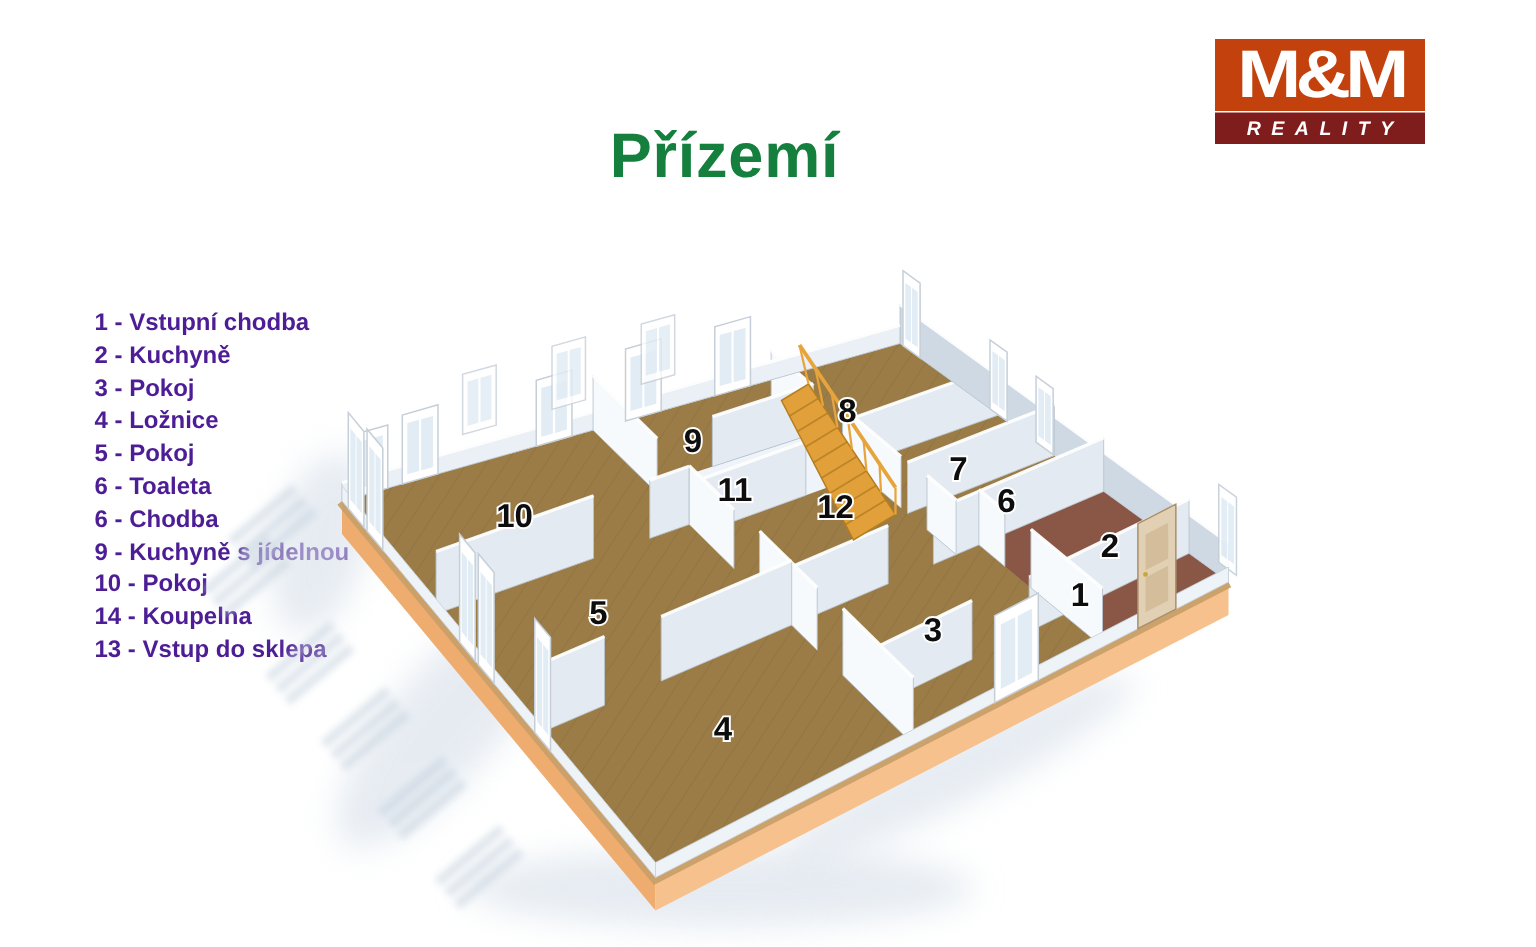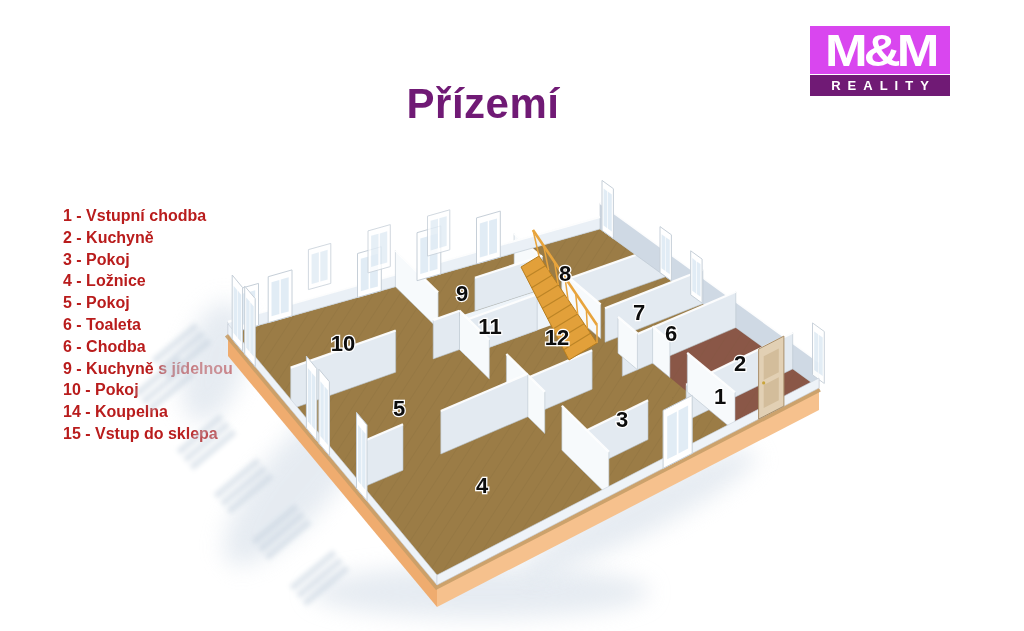--- a/index.html
+++ b/index.html
@@ -1,56 +1,56 @@
 <!DOCTYPE html>
 <html><head>
 <meta charset="utf-8">
 <style>
   html,body{margin:0;padding:0;background:#ffffff;}
   .stage{position:relative;width:1024px;height:631px;background:#ffffff;overflow:hidden;
          font-family:"Liberation Sans","DejaVu Sans",sans-serif;}
   .page-title{position:absolute;top:80px;left:483px;transform:translateX(-50%);
-      font-size:42px;font-weight:bold;color:#701a75;letter-spacing:0.5px;white-space:nowrap;}
+      font-size:42px;font-weight:bold;color:#15803d;letter-spacing:0.5px;white-space:nowrap;}
   .logo{position:absolute;left:810px;top:26px;width:140px;}
   .logo-top{height:48px;display:flex;align-items:center;justify-content:center;overflow:hidden;}
   .logo-mm{color:#fff;font-weight:bold;font-size:40px;letter-spacing:-3px;
       transform:scale(1.28,1.12);transform-origin:center;}
   .logo-bottom{height:21px;margin-top:1px;display:flex;align-items:center;justify-content:center;
       color:#fff;font-weight:bold;font-size:13px;letter-spacing:7px;text-indent:7px;}
   .legend{position:absolute;left:63px;top:205px;}
-  .legend-item{font-size:16px;font-weight:bold;color:#b91c1c;line-height:21.8px;white-space:nowrap;}
+  .legend-item{font-size:16px;font-weight:bold;color:#4c1d95;line-height:21.8px;white-space:nowrap;}
   #plan{position:absolute;left:0;top:0;}
   .room-num{font-family:"Liberation Sans","DejaVu Sans",sans-serif;font-weight:bold;
       fill:#0d0d0d;paint-order:stroke;stroke:#ffffff;stroke-width:2.5px;}
 </style>
 </head>
 <body>
 
 <div class="stage">
   <div class="page-title">Přízemí</div>
 
   <div class="logo">
-    <div class="logo-top" id="logoTop" style="background: #d946ef;">
+    <div class="logo-top" id="logoTop" style="background: #c2410c;">
       <span class="logo-mm">M&amp;M</span>
     </div>
-    <div class="logo-bottom" id="logoBottom" style="background: #701a75;">REALITY</div>
+    <div class="logo-bottom" id="logoBottom" style="background: #7f1d1d; font-style: italic;">REALITY</div>
   </div>
 
   <div class="legend" id="legend">
       <div class="legend-item">1 - Vstupní chodba</div>
       <div class="legend-item">2 - Kuchyně</div>
       <div class="legend-item">3 - Pokoj</div>
       <div class="legend-item">4 - Ložnice</div>
       <div class="legend-item">5 - Pokoj</div>
       <div class="legend-item">6 - Toaleta</div>
       <div class="legend-item">6 - Chodba</div>
       <div class="legend-item">9 - Kuchyně s jídelnou</div>
       <div class="legend-item">10 - Pokoj</div>
       <div class="legend-item">14 - Koupelna</div>
-      <div class="legend-item">15 - Vstup do sklepa</div>
+      <div class="legend-item">13 - Vstup do sklepa</div>
     </div>
 
   <svg id="plan" width="1024" height="631" viewBox="0 0 1024 631">
       <defs>
         <filter id="b1" x="-60%" y="-60%" width="220%" height="220%">
           <feGaussianBlur stdDeviation="2.4"></feGaussianBlur>
         </filter>
         <filter id="b2" x="-80%" y="-80%" width="260%" height="260%">
           <feGaussianBlur stdDeviation="11"></feGaussianBlur>
         </filter>

